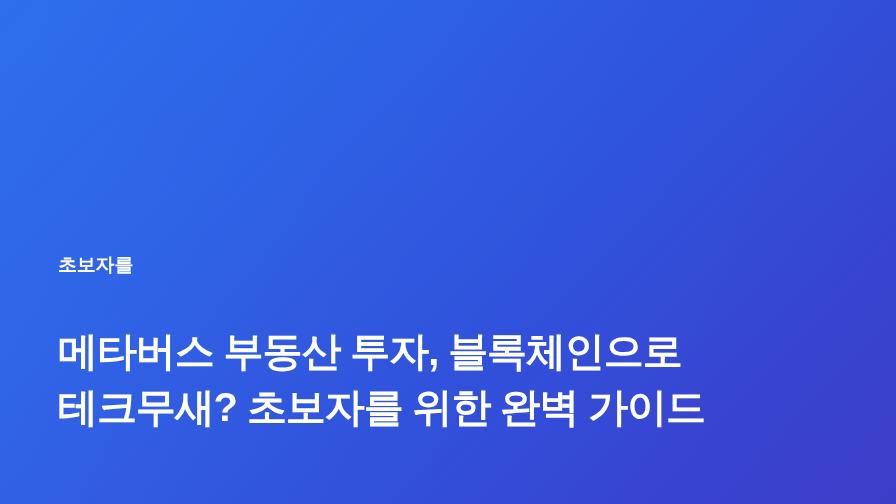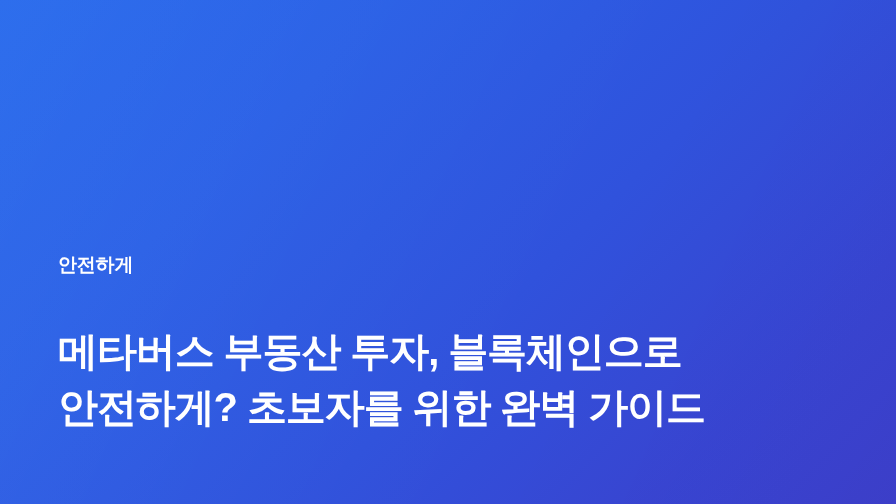--- a/index.html
+++ b/index.html
@@ -70,18 +70,18 @@
 </style>
 </head>
 <body>
 
 <div class="banner">
 
   <div class="banner-sheen"></div>
 
   <div class="text-block">
 
-    <div class="kicker">안전하게</div>
+    <div class="kicker">초보자를</div>
 
-    <h1 class="headline">메타버스 부동산 투자, 블록체인으로 안전하게? 초보자를 위한 완벽 가이드</h1>
+    <h1 class="headline">메타버스 부동산 투자, 블록체인으로 테크무새? 초보자를 위한 완벽 가이드</h1>
 
   </div>
 </div>
 
 </body></html>

